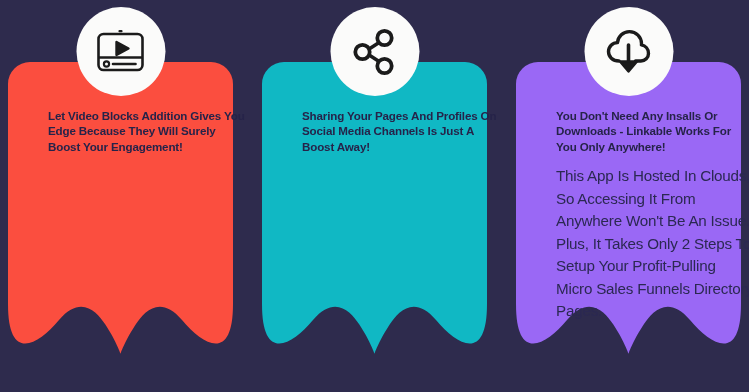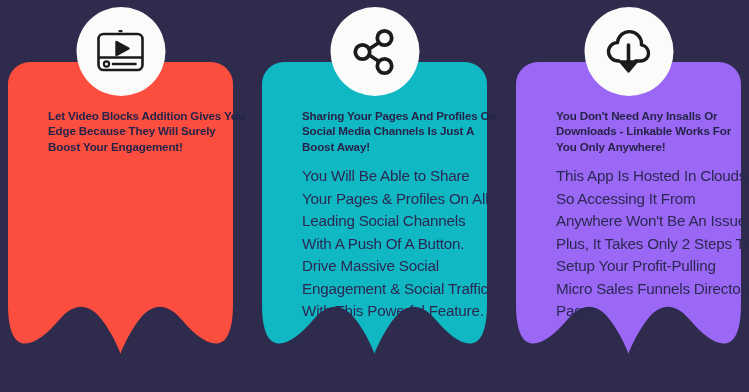--- a/index.html
+++ b/index.html
@@ -125,21 +125,20 @@
           <line x1="15" y1="25" x2="35" y2="12" stroke="#1B1B1B" stroke-width="3.6" stroke-linecap="round"></line>
           <line x1="15" y1="25" x2="35" y2="38" stroke="#1B1B1B" stroke-width="3.6" stroke-linecap="round"></line>
           <circle cx="35" cy="11" r="7.2" stroke="#1B1B1B" stroke-width="3.8" fill="#FBFBFA"></circle>
           <circle cx="13" cy="25" r="7.2" stroke="#1B1B1B" stroke-width="3.8" fill="#FBFBFA"></circle>
           <circle cx="35" cy="39" r="7.2" stroke="#1B1B1B" stroke-width="3.8" fill="#FBFBFA"></circle>
         </svg>
       </span>
     </div>
     <div class="card-content">
       <div class="card-title">Sharing Your Pages And Profiles On Social Media Channels Is Just A Boost Away!</div>
-      <div class="card-body">You Will Be Able to Share Your Pages &amp; Profiles On All Leading Social Channels With A Push Of A Button. Drive Massive Social Engagement &amp; Social Traffic With This Powerful Feature.</div>
     </div>
   </div>
 
   <div class="card" id="card-3">
     <svg class="card-shape" viewBox="0 0 225 330" preserveAspectRatio="none">
       <path d="M 0,22 A 22,22 0 0 1 22,0 L 203,0 A 22,22 0 0 1 225,22
                L 225,242
                C 225,300 196,284 174,258
                C 152,232 136,250 128,262
                C 118,277 112,292 112.5,292

